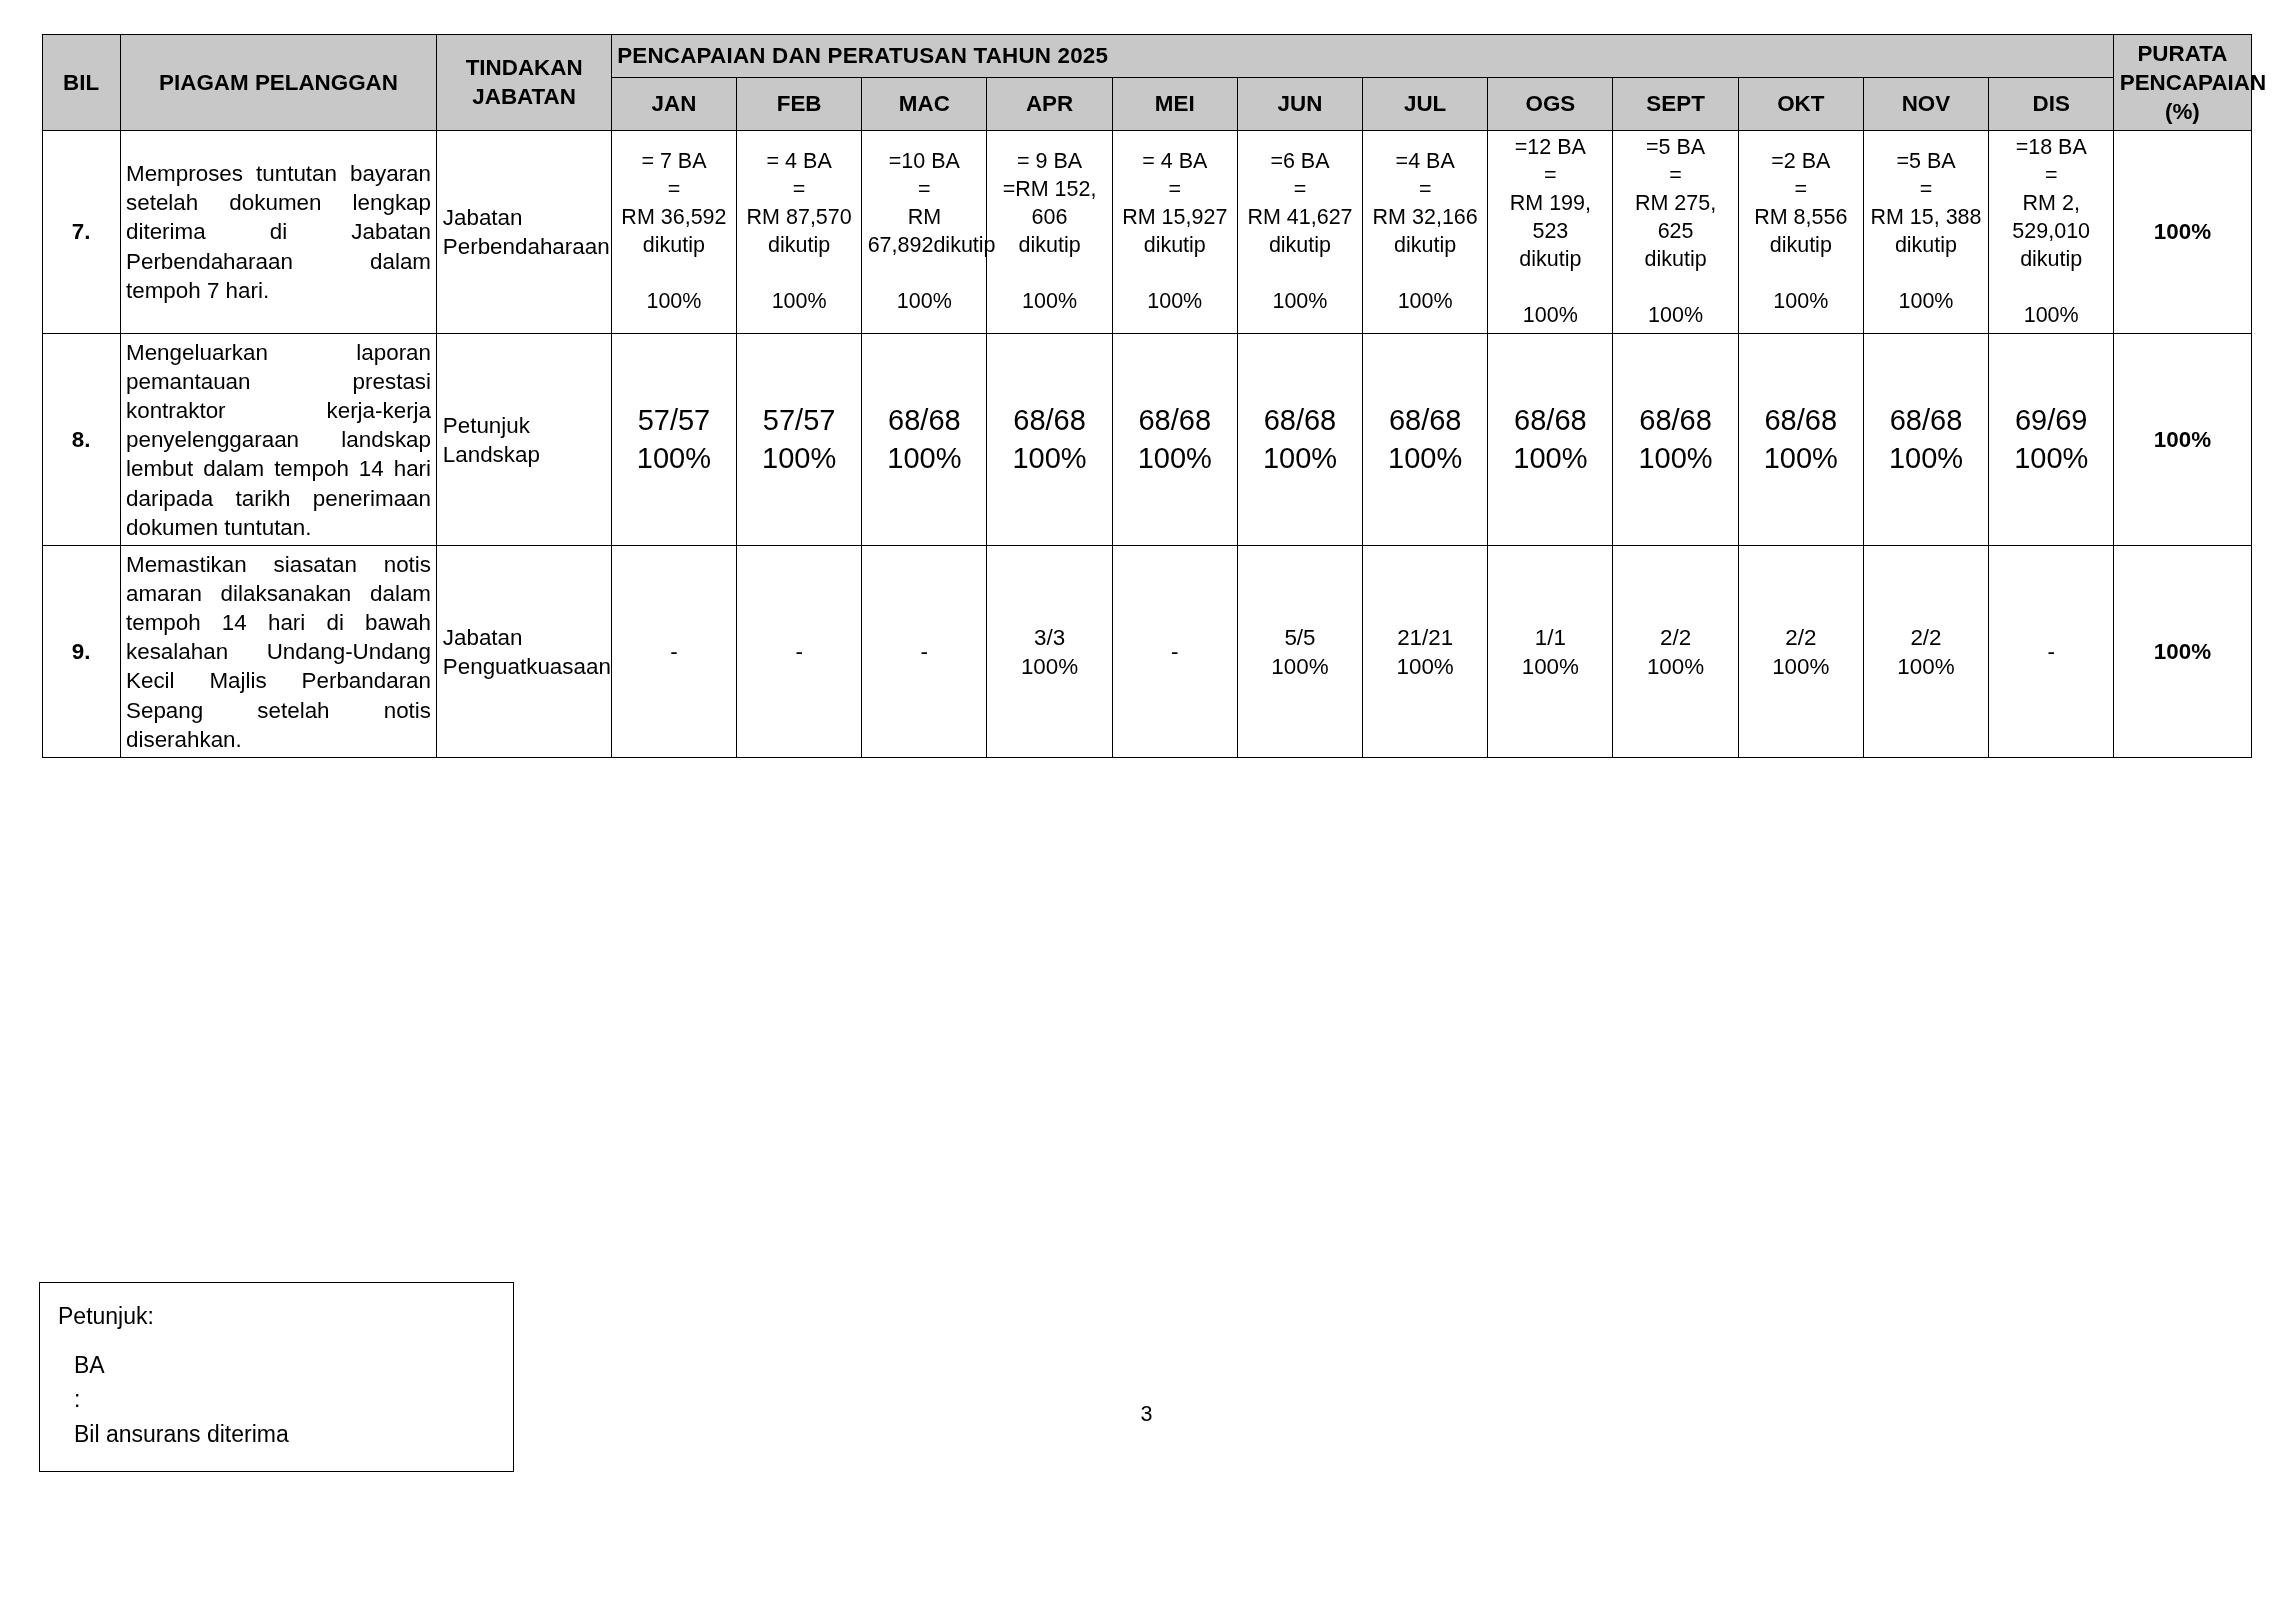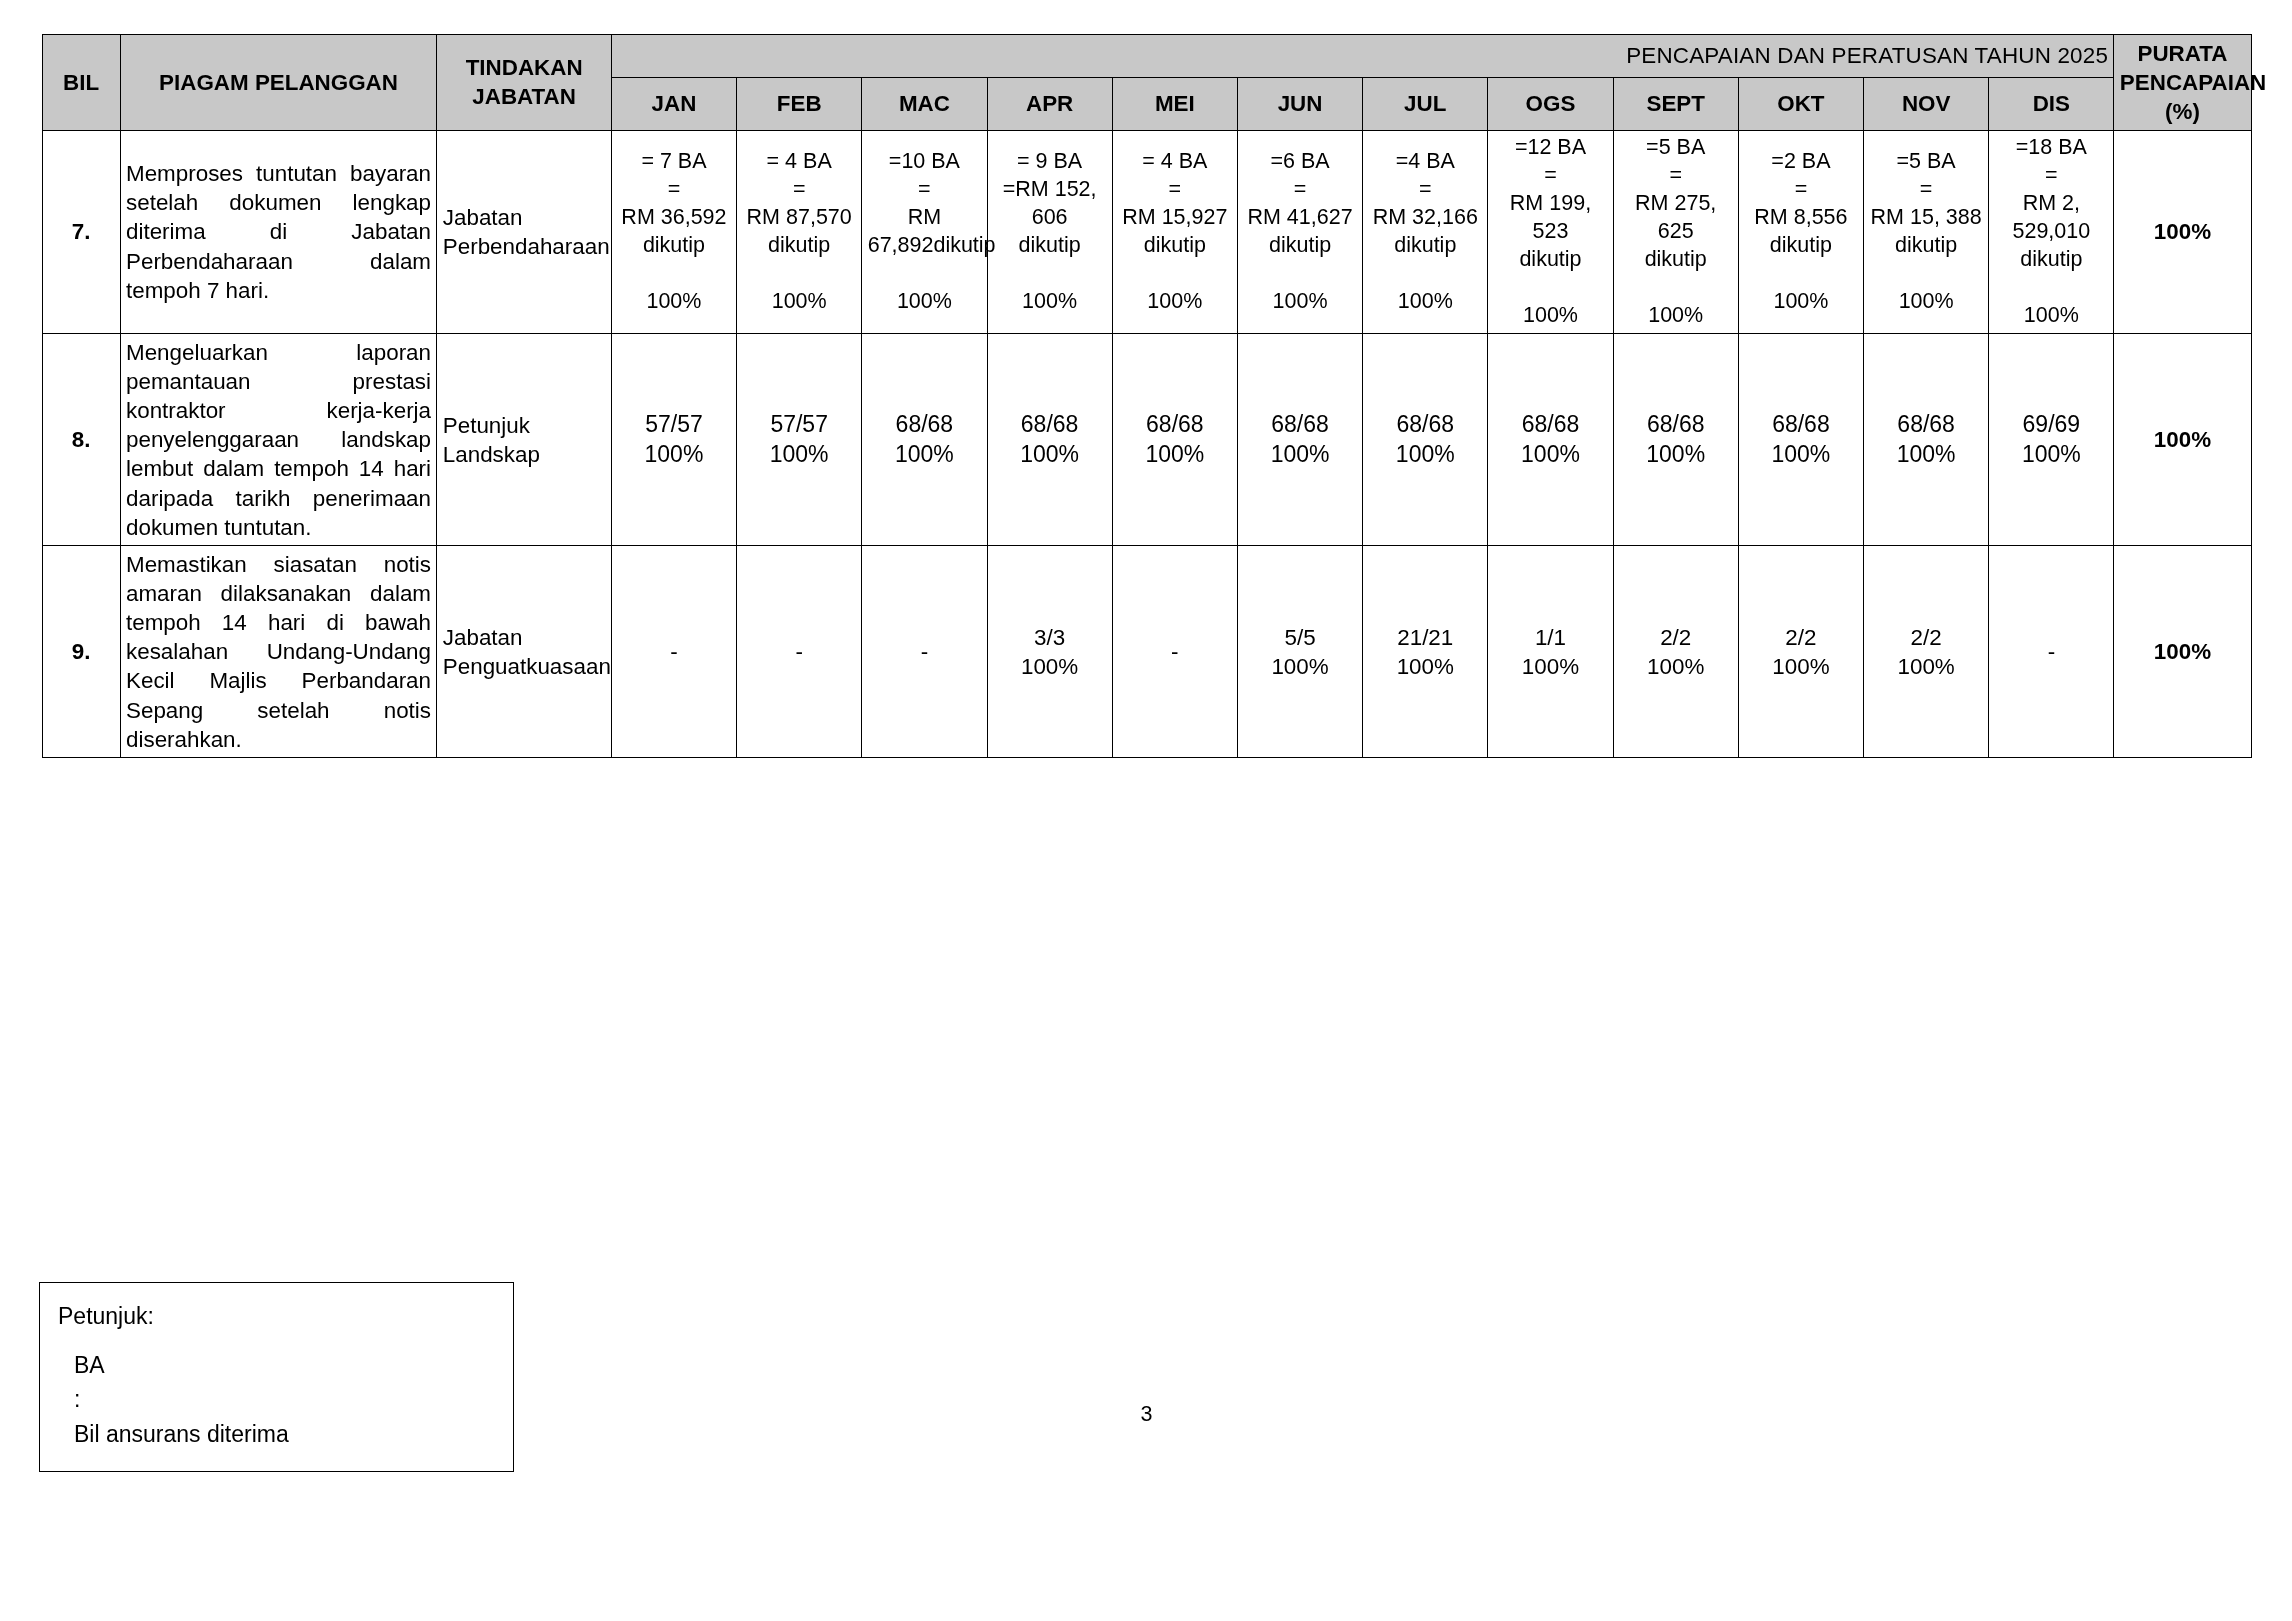--- a/index.html
+++ b/index.html
@@ -41,21 +41,21 @@
     font-weight: bold;
     text-align: center;
   }
   .th-bil { width: 73px; }
   .th-piagam { width: 296px; }
   .th-tindakan { width: 163px; }
   .th-month { width: 117px; }
   .th-purata { width: 128px; }
 
   .head-top { height: 43px; }
-  .head-span { text-align: right; font-weight: normal; font-size: 23px; letter-spacing: 0.2px;}
+  .head-span { text-align: left; font-weight: bold; font-size: 23px; letter-spacing: 0.2px;}
 
   td.c-bil {
     text-align: center;
     vertical-align: top;
     font-weight: bold;
     padding-top: 12.5px;
   }
   td.c-piagam {
     text-align: justify;
     text-align-last: left;
@@ -76,21 +76,21 @@
     padding: 5.4px 2.7px;
     white-space: pre-line;
   }
   td.c-purata {
     text-align: center;
     vertical-align: middle;
     font-weight: bold;
     font-size: 23px;
   }
   .row7 td.c-val { font-size: 21.5px; }
-  .row8 td.c-val { font-size: 23px; }
+  .row8 td.c-val { font-size: 29px; }
   .row9 td.c-val { font-size: 22.4px; }
 
   .legend {
     position: absolute;
     left: 39px;
     top: 1282px;
     width: 475px;
     border: 1.8px solid #000000;
     box-sizing: border-box;
     padding: 16px 18px 19.7px 18px;

